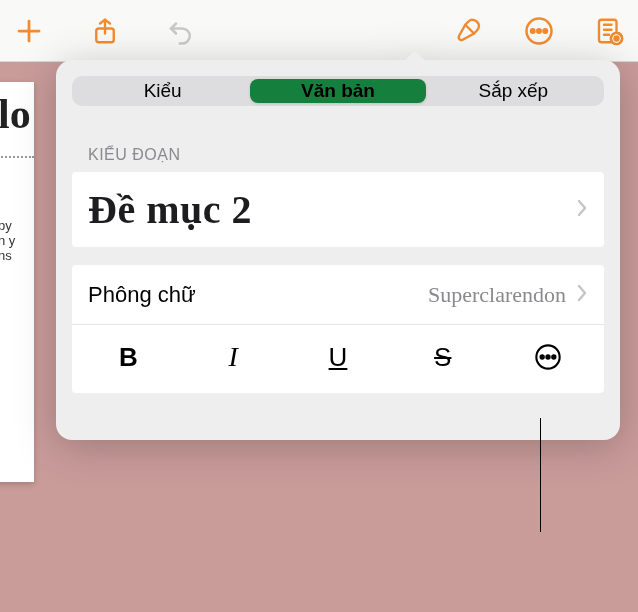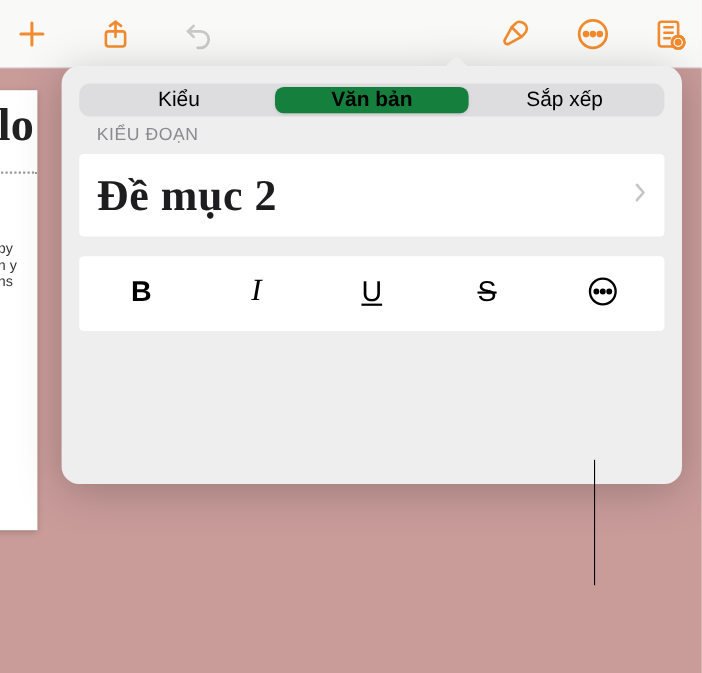--- a/index.html
+++ b/index.html
@@ -91,21 +91,21 @@
     font-size: 19px;
     color: #000;
     border-radius: 8px;
   }
   .seg-item.active {
     background: #15803d;
     font-weight: 600;
     box-shadow: 0 1px 3px rgba(0,0,0,.12);
   }
   .section-label {
-    margin-top: 8px;
+    margin-top: 40px;
     font-size: 16px;
     color: #8a8a8e;
     letter-spacing: .5px;
     padding-left: 16px;
   }
   .card {
     background:#fff;
     border-radius:4px;
     margin-top:8px;
   }
@@ -246,20 +246,29 @@
         <div class="para-style sclar">Đề mục 2</div>
         <div class="chev">
           <svg viewBox="0 0 12 20" fill="none" stroke="currentColor" stroke-width="2.4" stroke-linecap="round" stroke-linejoin="round">
               <path d="M3 3l6 7-6 7"></path>
             </svg>
         </div>
       </div>
     </div>
 
     <div class="card" style="margin-top:18px">
+      <div class="row font-row">
+        <div class="label">Phông chữ</div>
+        <div class="value">Superclarendon</div>
+        <div class="chev">
+          <svg viewBox="0 0 12 20" fill="none" stroke="currentColor" stroke-width="2.4" stroke-linecap="round" stroke-linejoin="round">
+              <path d="M3 3l6 7-6 7"></path>
+            </svg>
+        </div>
+      </div>
       <div class="stylebtns">
         <div class="sbtn bold">B</div>
         <div class="sbtn italic">I</div>
         <div class="sbtn ul">U</div>
         <div class="sbtn strike">S</div>
         <div class="sbtn more">
           <svg viewBox="0 0 24 24" fill="none" stroke="#000" stroke-width="1.8">
               <circle cx="12" cy="12" r="10"></circle>
               <circle cx="7" cy="12" r="1.4" fill="#000"></circle>
               <circle cx="12" cy="12" r="1.4" fill="#000"></circle>

